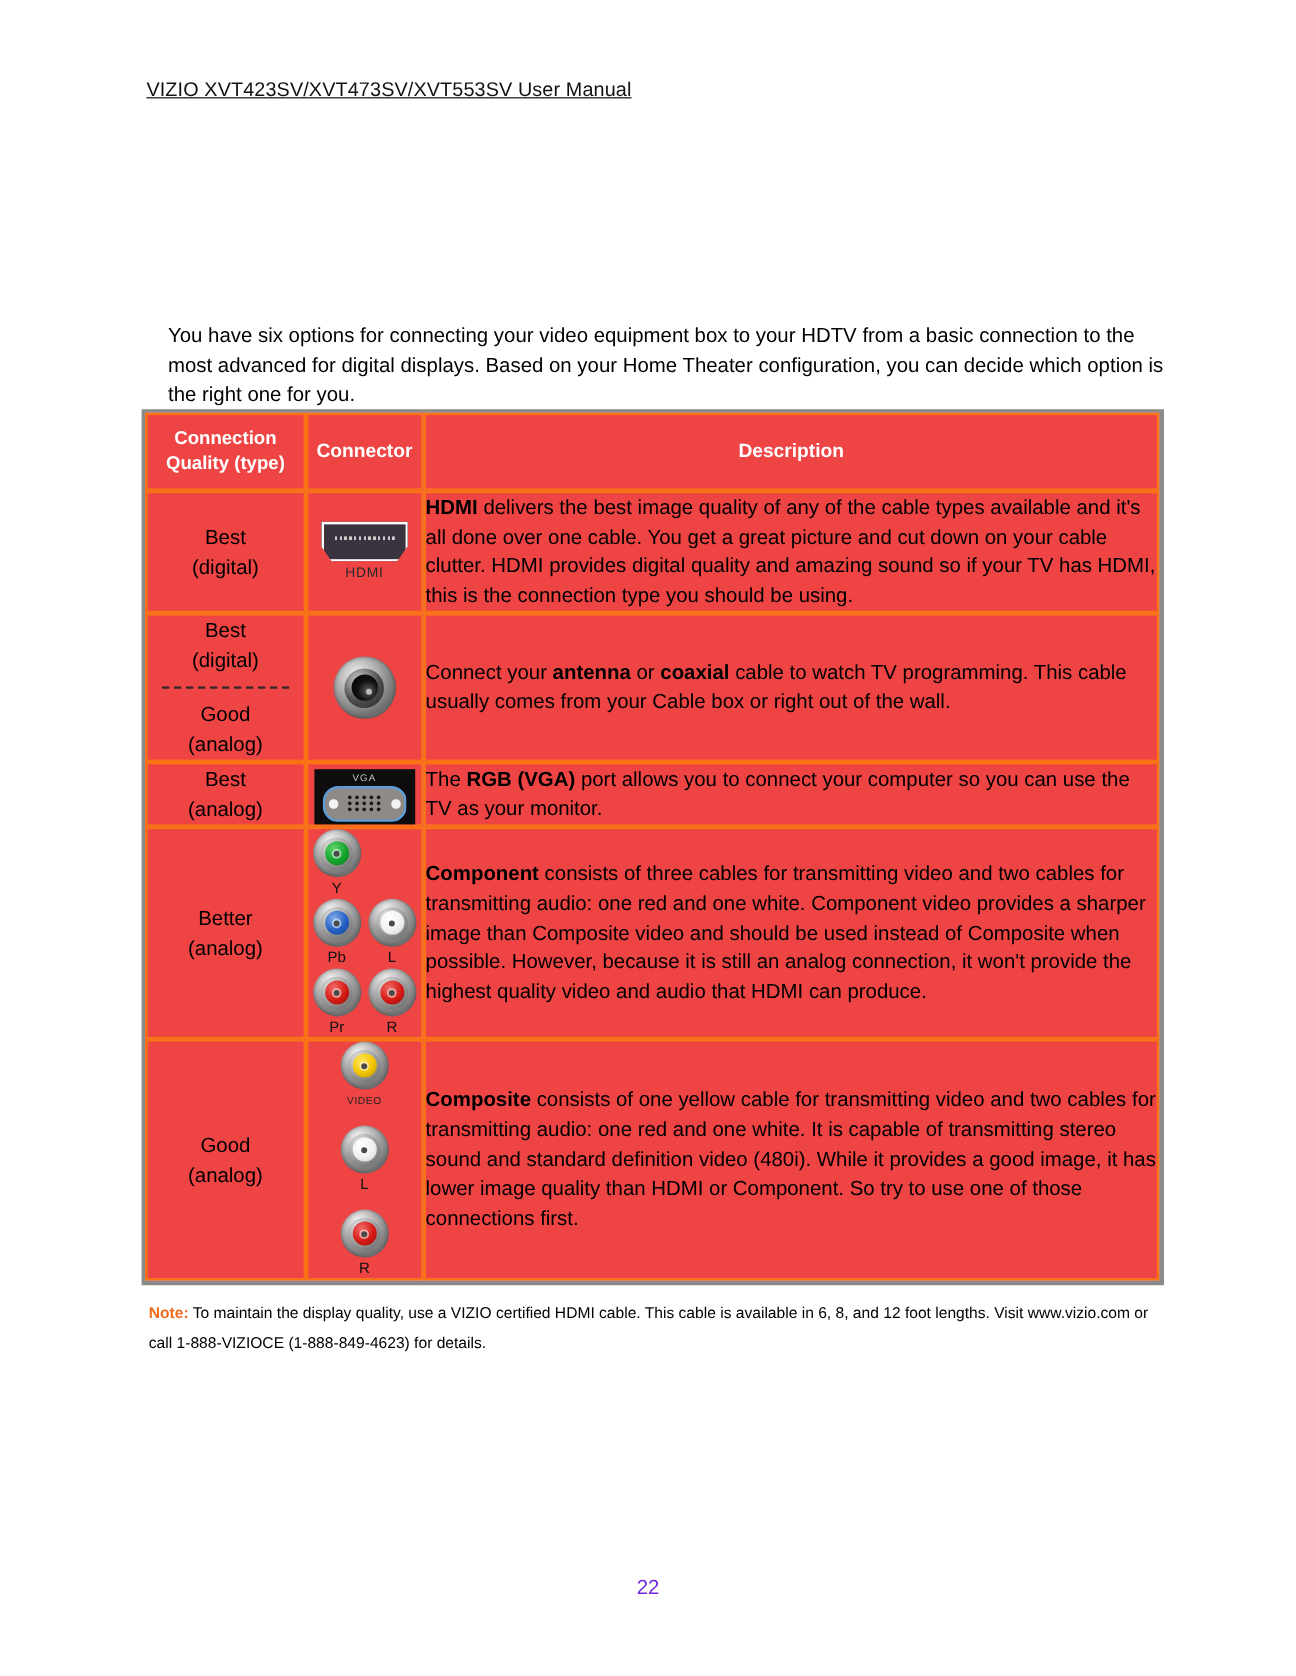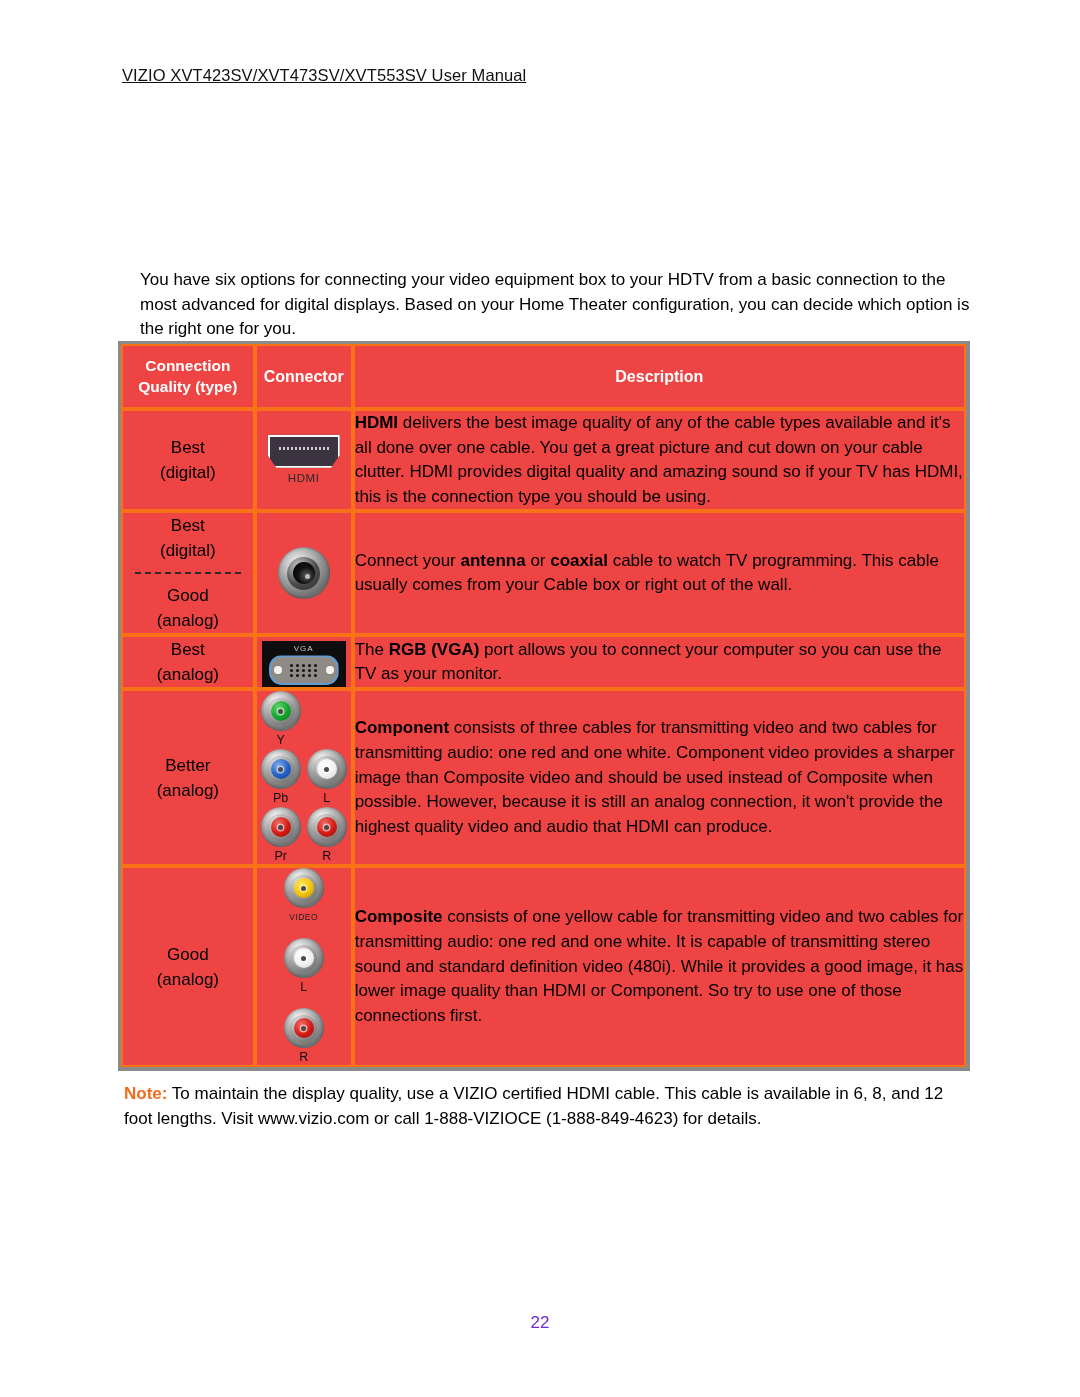--- a/index.html
+++ b/index.html
@@ -305,21 +305,21 @@
     align-items: center;
     gap: 13px;
   }
 
   
   .note {
     position: absolute;
     left: 124px;
     top: 1082px;
     width: 845px;
-    font-size: 17px;
+    font-size: 13px;
     line-height: 24.5px;
     color: #000;
   }
   .note-label {
     color: #f26a1b;
     font-weight: bold;
   }
 
   
   .page-number {

